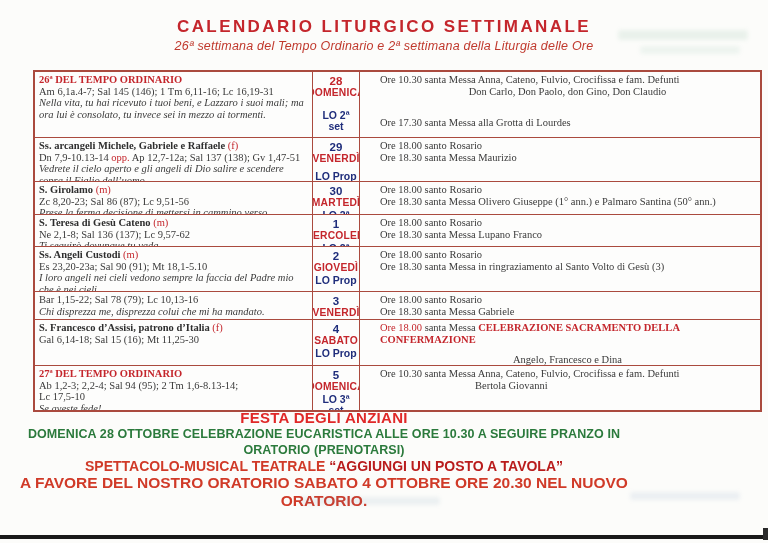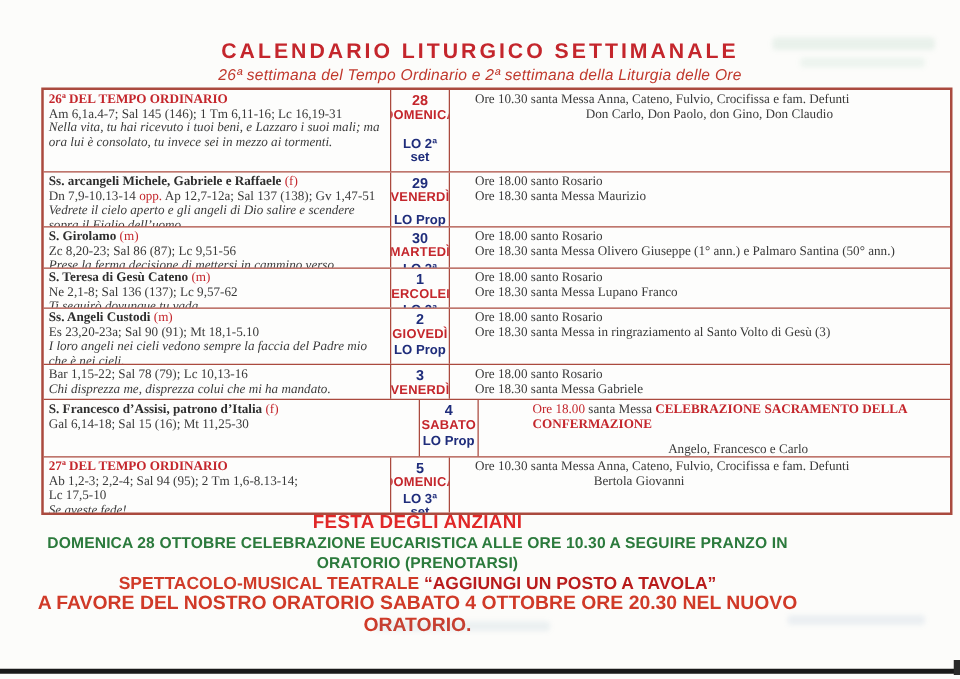--- a/index.html
+++ b/index.html
@@ -4,21 +4,21 @@
 <style>
   html,body{margin:0;padding:0;}
   body{
     width:768px;height:543px;position:relative;overflow:hidden;
     background:#fcfcfa;
     font-family:"Liberation Serif", serif;
   }
   .page{position:absolute;inset:0;}
 
   
-  .header{position:absolute;top:31px;left:0;width:768px;text-align:center;}
+  .header{position:absolute;top:17px;left:0;width:768px;text-align:center;}
   .title{
     font-family:"Liberation Sans", sans-serif;font-weight:bold;
     font-size:17px;letter-spacing:2.4px;color:#c4262c;
   }
   .subtitle{
     font-family:"Liberation Sans", sans-serif;font-style:italic;
     font-size:12.5px;color:#c0392d;margin-top:2px;letter-spacing:0.2px;
   }
 
   
@@ -53,21 +53,21 @@
   .day{font-size:11.5px;line-height:12px;}
   .c-red{color:#c4262c;}
   .c-blue{color:#1f2d7b;}
   .dayname{font-size:10.3px;line-height:11.5px;color:#c4262c;letter-spacing:0.2px;}
   .lo{font-size:10.5px;line-height:11.5px;color:#1f2d7b;margin-top:1px;}
   .lo.lo-gap-lg{margin-top:11px;}
   .lo.lo-gap-sm{margin-top:6px;}
 
   
   .footer{position:absolute;left:0;top:409px;width:648px;text-align:center;
-    font-family:"Liberation Sans", sans-serif;font-weight:bold;margin-left:10px;}
+    font-family:"Liberation Sans", sans-serif;font-weight:bold;}
   .f-line{margin:0;}
   .f-title{font-size:15px;color:#e02828;letter-spacing:0.3px;line-height:17px;}
   .f-green{font-size:12.5px;color:#2b7a3c;line-height:16px;letter-spacing:0.1px;}
   .f-mixed{font-size:14px;line-height:16px;}
   .f-red-lg{font-size:15.5px;line-height:18px;}
   .seg.fr{color:#d03a28;}
   .seg.fm{color:#b91c1c;}
 
   
   .bleed{position:absolute;filter:blur(2px);pointer-events:none;}
@@ -96,20 +96,21 @@
           <div class="para "><span class="seg i">Nella vita, tu hai ricevuto i tuoi beni, e Lazzaro i suoi mali; ma ora lui è consolato, tu invece sei in mezzo ai tormenti.</span></div>
         </div>
         <div class="cell mid">
           <div class="day c-red">28</div>
           <div class="dayname">DOMENICA</div>
           <div class="lo lo-gap-lg">LO 2ª set</div>
         </div>
         <div class="cell right">
           <div class="para "><span class="seg ">Ore 10.30 santa Messa Anna, Cateno, Fulvio, Crocifissa e fam. Defunti</span></div>
           <div class="para center"><span class="seg ">Don Carlo, Don Paolo, don Gino, Don Claudio</span></div>
+          <div class="para gap20"><span class="seg ">Ore 17.30 santa Messa alla Grotta di Lourdes</span></div>
         </div>
       </div>
       <div class="row" style="height: 44px;">
         <div class="cell left">
           <div class="para "><span class="seg tb">Ss. arcangeli Michele, Gabriele e Raffaele </span><span class="seg r">(f)</span></div>
           <div class="para "><span class="seg ">Dn 7,9-10.13-14 </span><span class="seg r">opp.</span><span class="seg "> Ap 12,7-12a; Sal 137 (138); Gv 1,47-51 </span><span class="seg i">Vedrete il cielo aperto e gli angeli di Dio salire e scendere sopra il Figlio dell’uomo.</span></div>
         </div>
         <div class="cell mid">
           <div class="day c-blue">29</div>
           <div class="dayname">VENERDÌ</div>
@@ -175,33 +176,33 @@
         </div>
         <div class="cell mid">
           <div class="day c-blue">3</div>
           <div class="dayname">VENERDÌ</div>
         </div>
         <div class="cell right">
           <div class="para "><span class="seg ">Ore 18.00 santo Rosario</span></div>
           <div class="para "><span class="seg ">Ore 18.30 santa Messa Gabriele</span></div>
         </div>
       </div>
-      <div class="row" style="height: 46px; gap: 23px;">
+      <div class="row" style="height: 46px;">
         <div class="cell left">
           <div class="para "><span class="seg tb">S. Francesco d’Assisi, patrono d’Italia </span><span class="seg r">(f)</span></div>
           <div class="para "><span class="seg ">Gal 6,14-18; Sal 15 (16); Mt 11,25-30</span></div>
         </div>
         <div class="cell mid">
           <div class="day c-blue">4</div>
           <div class="dayname">SABATO</div>
           <div class="lo">LO Prop</div>
         </div>
         <div class="cell right">
           <div class="para w365"><span class="seg r">Ore 18.00 </span><span class="seg ">santa Messa </span><span class="seg tbr">CELEBRAZIONE SACRAMENTO DELLA CONFERMAZIONE</span></div>
-          <div class="para center gap8"><span class="seg ">Angelo, Francesco e Carlo</span></div>
+          <div class="para center gap8"><span class="seg ">Angelo, Francesco e Dina</span></div>
         </div>
       </div>
       <div class="row" style="height: 44px;">
         <div class="cell left">
           <div class="para "><span class="seg tbr">27ª DEL TEMPO ORDINARIO</span></div>
           <div class="para "><span class="seg ">Ab 1,2-3; 2,2-4; Sal 94 (95); 2 Tm 1,6-8.13-14;</span></div>
           <div class="para "><span class="seg ">Lc 17,5-10</span></div>
           <div class="para "><span class="seg i">Se aveste fede!</span></div>
         </div>
         <div class="cell mid">

